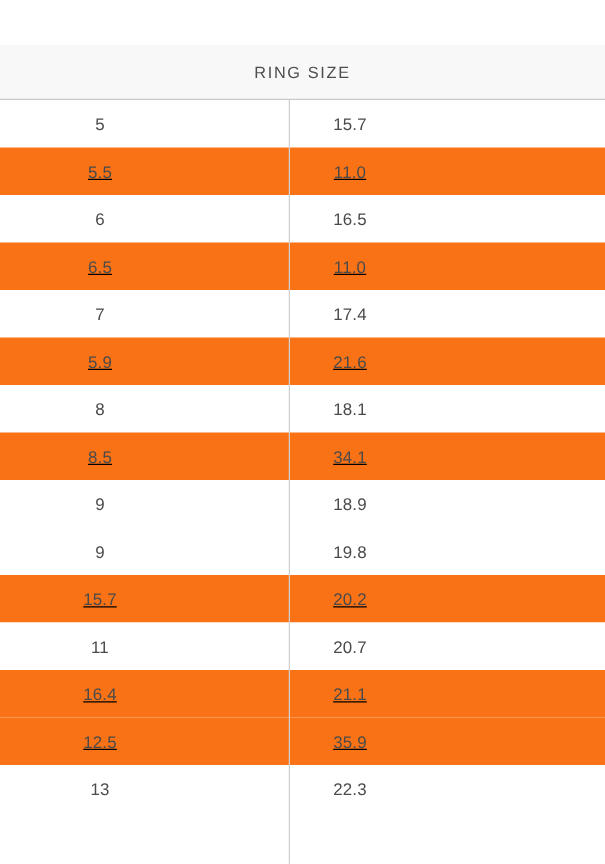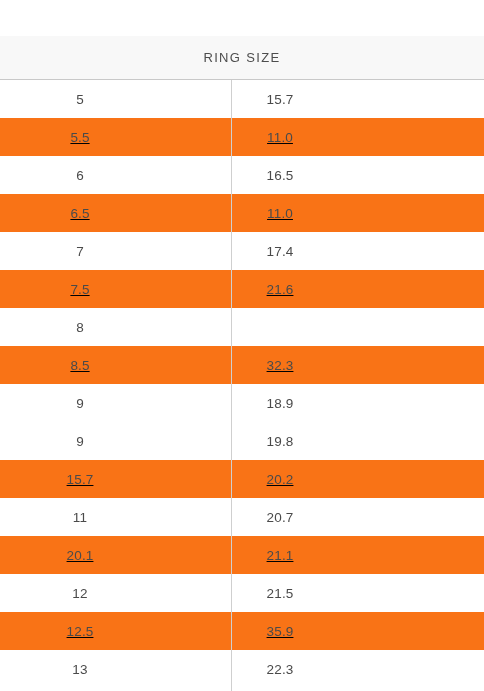--- a/index.html
+++ b/index.html
@@ -112,53 +112,50 @@
       </div>
       <div class="table-row alt">
         <div class="cell cell-size">6.5</div>
         <div class="cell cell-diameter">11.0</div>
       </div>
       <div class="table-row">
         <div class="cell cell-size">7</div>
         <div class="cell cell-diameter">17.4</div>
       </div>
       <div class="table-row alt">
-        <div class="cell cell-size">7.5</div>
+        <div class="cell cell-size">5.9</div>
         <div class="cell cell-diameter">21.6</div>
       </div>
       <div class="table-row">
         <div class="cell cell-size">8</div>
+        <div class="cell cell-diameter">18.1</div>
       </div>
       <div class="table-row alt">
         <div class="cell cell-size">8.5</div>
-        <div class="cell cell-diameter">32.3</div>
+        <div class="cell cell-diameter">34.1</div>
       </div>
       <div class="table-row">
         <div class="cell cell-size">9</div>
         <div class="cell cell-diameter">18.9</div>
       </div>
       <div class="table-row">
         <div class="cell cell-size">9</div>
         <div class="cell cell-diameter">19.8</div>
       </div>
       <div class="table-row alt">
         <div class="cell cell-size">15.7</div>
         <div class="cell cell-diameter">20.2</div>
       </div>
       <div class="table-row">
         <div class="cell cell-size">11</div>
         <div class="cell cell-diameter">20.7</div>
       </div>
       <div class="table-row alt">
-        <div class="cell cell-size">20.1</div>
+        <div class="cell cell-size">16.4</div>
         <div class="cell cell-diameter">21.1</div>
-      </div>
-      <div class="table-row">
-        <div class="cell cell-size">12</div>
-        <div class="cell cell-diameter">21.5</div>
       </div>
       <div class="table-row alt">
         <div class="cell cell-size">12.5</div>
         <div class="cell cell-diameter">35.9</div>
       </div>
       <div class="table-row">
         <div class="cell cell-size">13</div>
         <div class="cell cell-diameter">22.3</div>
       </div>
     </div>

